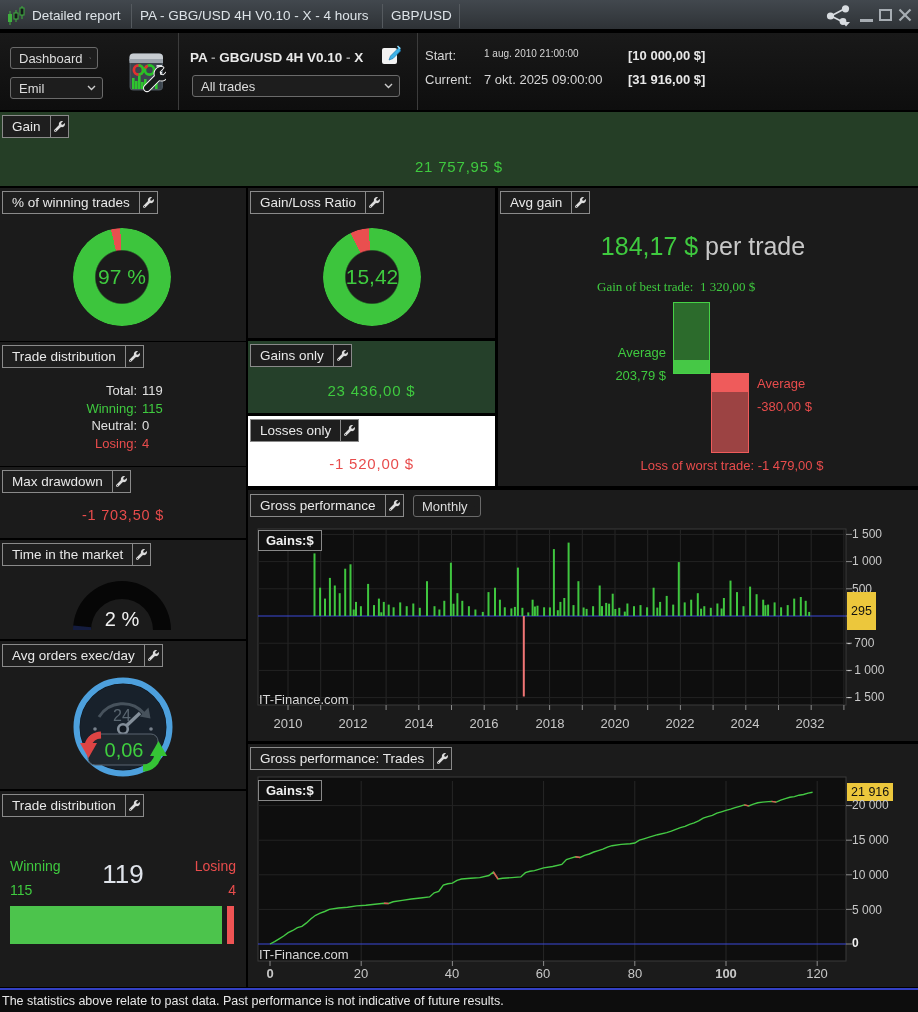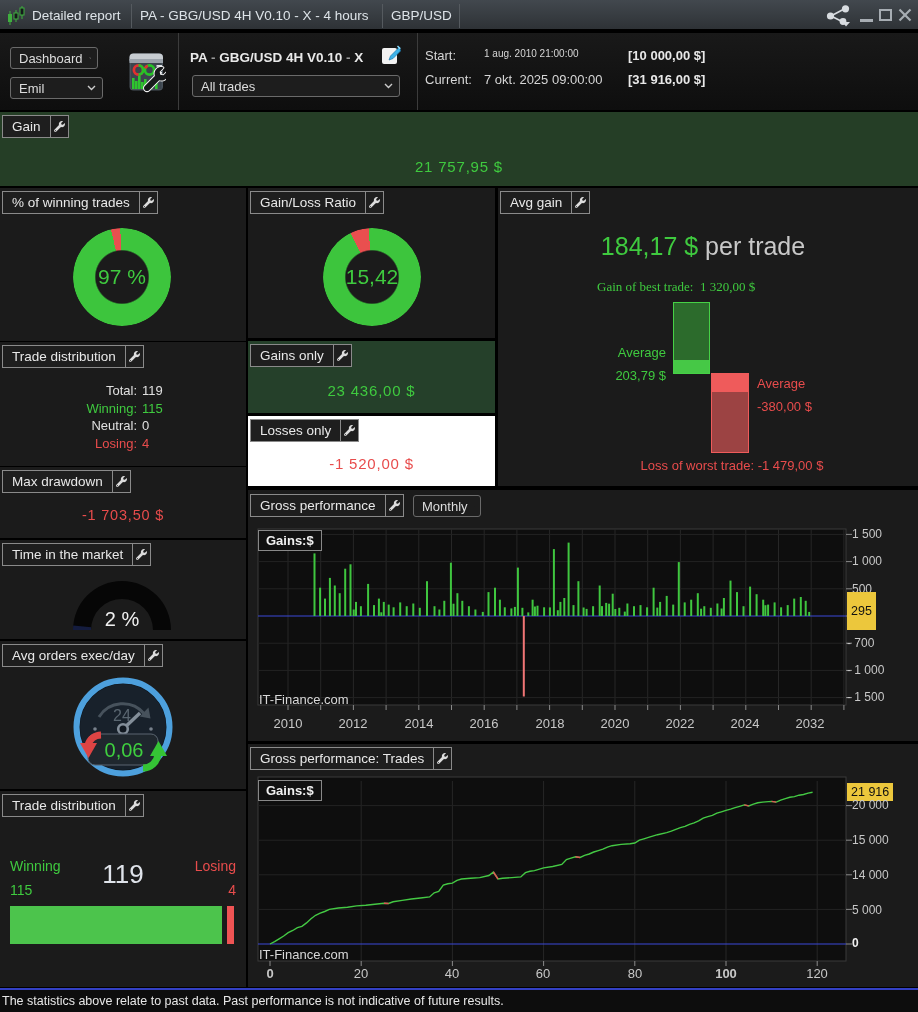--- a/index.html
+++ b/index.html
@@ -506,21 +506,21 @@
     <line x1="384.0" y1="903.2" x2="388.6" y2="903.5" stroke="#e05555" stroke-width="1.4"></line>
 <line x1="493.4" y1="872.0" x2="498.0" y2="879.0" stroke="#e05555" stroke-width="1.4"></line>
 <line x1="575.5" y1="856.8" x2="580.1" y2="857.5" stroke="#e05555" stroke-width="1.4"></line>
 <line x1="744.2" y1="804.9" x2="748.8" y2="805.9" stroke="#e05555" stroke-width="1.4"></line>
 <line x1="771.6" y1="801.4" x2="776.2" y2="802.1" stroke="#e05555" stroke-width="1.4"></line>
   </svg>
   <div class="abs" style="left:10px;top:36px;background:#111;border:1px solid #888;font-size:13px;font-weight:bold;color:#f0f0f0;padding:2px 7px;">Gains:$</div>
   <div class="abs" style="left:599px;top:39px;background:#ecc73c;color:#111;font-size:12.5px;padding:2px 4px;">21 916</div>
   <div class="ylab" style="left:604px;top:54px;">20 000</div>
   <div class="ylab" style="left:604px;top:89px;">15 000</div>
-  <div class="ylab" style="left:604px;top:124px;">14 000</div>
+  <div class="ylab" style="left:604px;top:124px;">10 000</div>
   <div class="ylab" style="left:604px;top:159px;">5 000</div>
   <div class="ylab" style="left:604px;top:192px;font-weight:bold;color:#f0f0f0;">0</div>
   <div class="abs" style="left:11px;top:203px;font-size:13px;color:#d8d8d8;">IT-Finance.com</div>
   <div class="xlab" style="left:22px;top:222px;font-weight:bold;">0</div>
   <div class="xlab" style="left:113px;top:222px;">20</div>
   <div class="xlab" style="left:204px;top:222px;">40</div>
   <div class="xlab" style="left:295px;top:222px;">60</div>
   <div class="xlab" style="left:387px;top:222px;">80</div>
   <div class="xlab" style="left:478px;top:222px;font-weight:bold;">100</div>
   <div class="xlab" style="left:569px;top:222px;">120</div>

